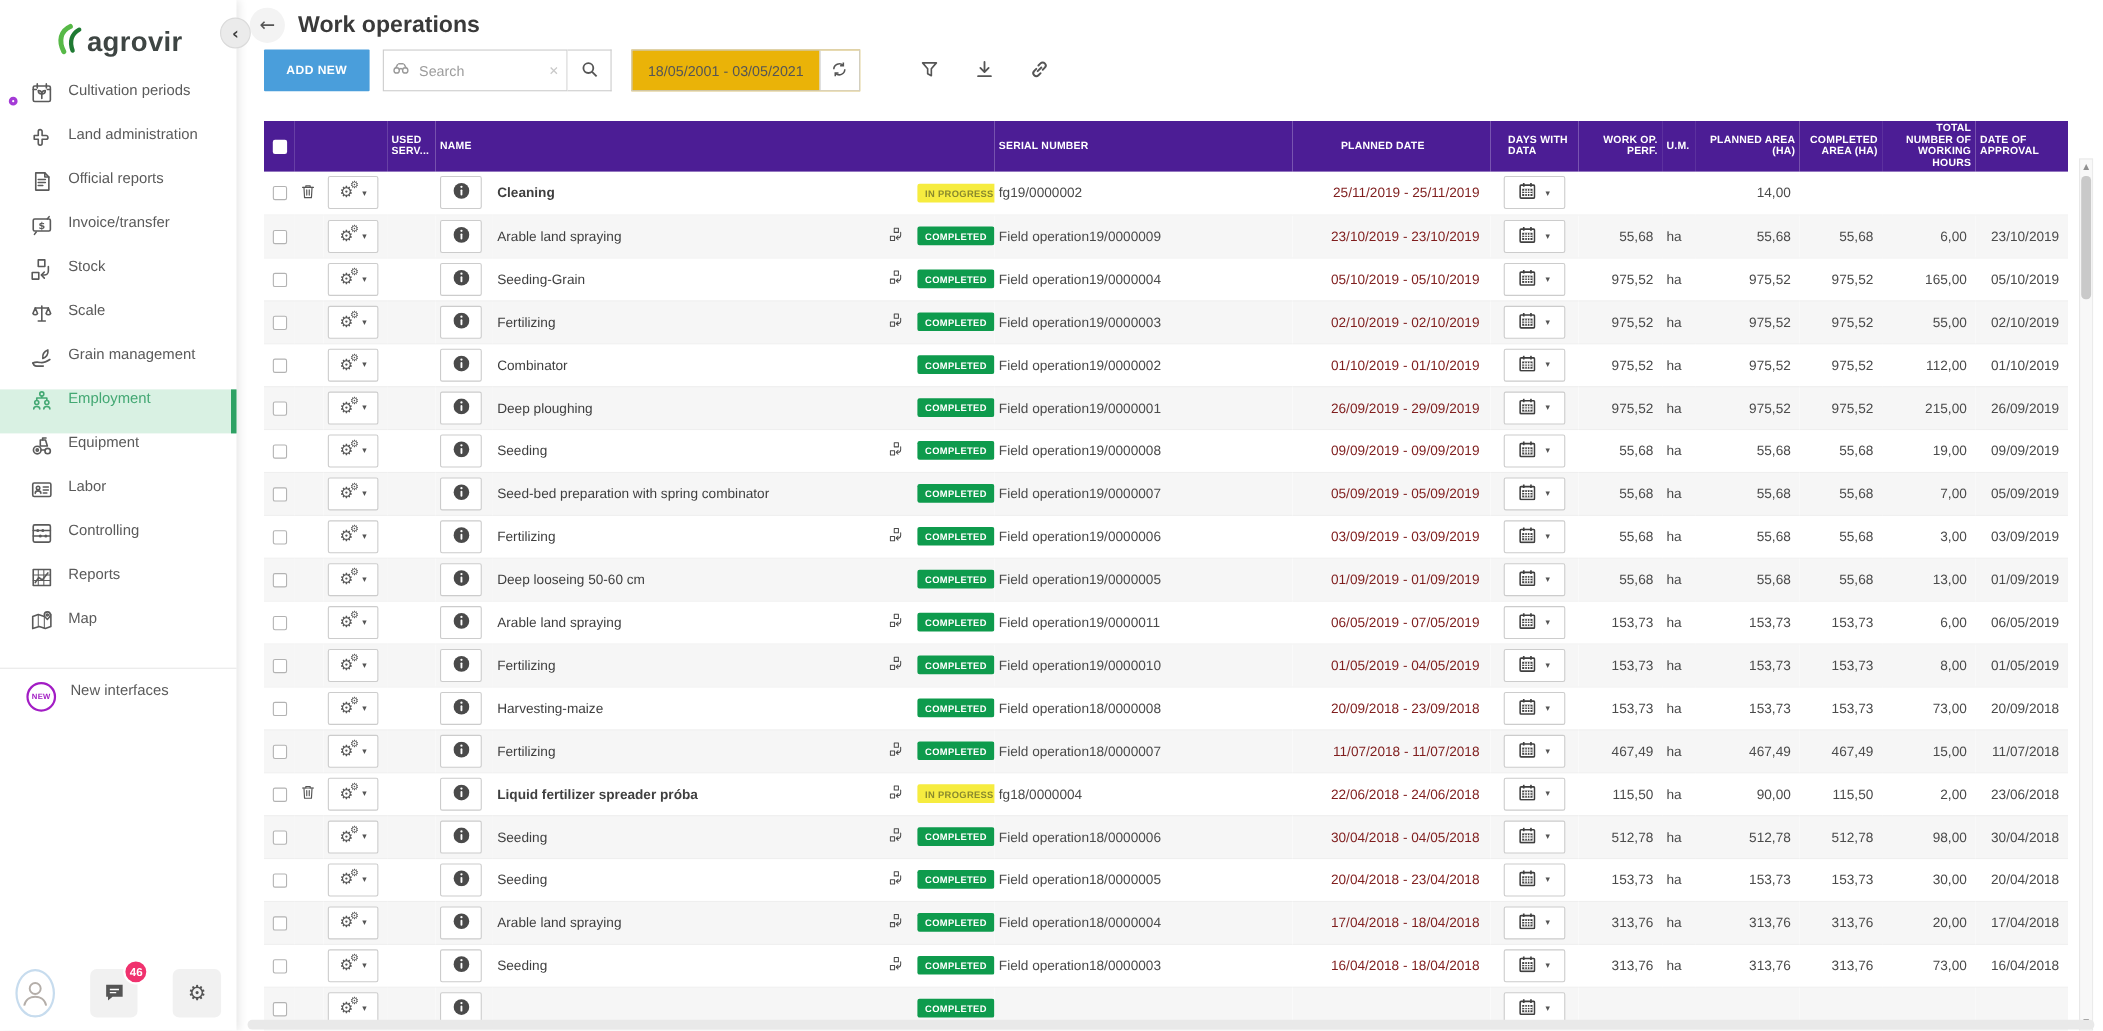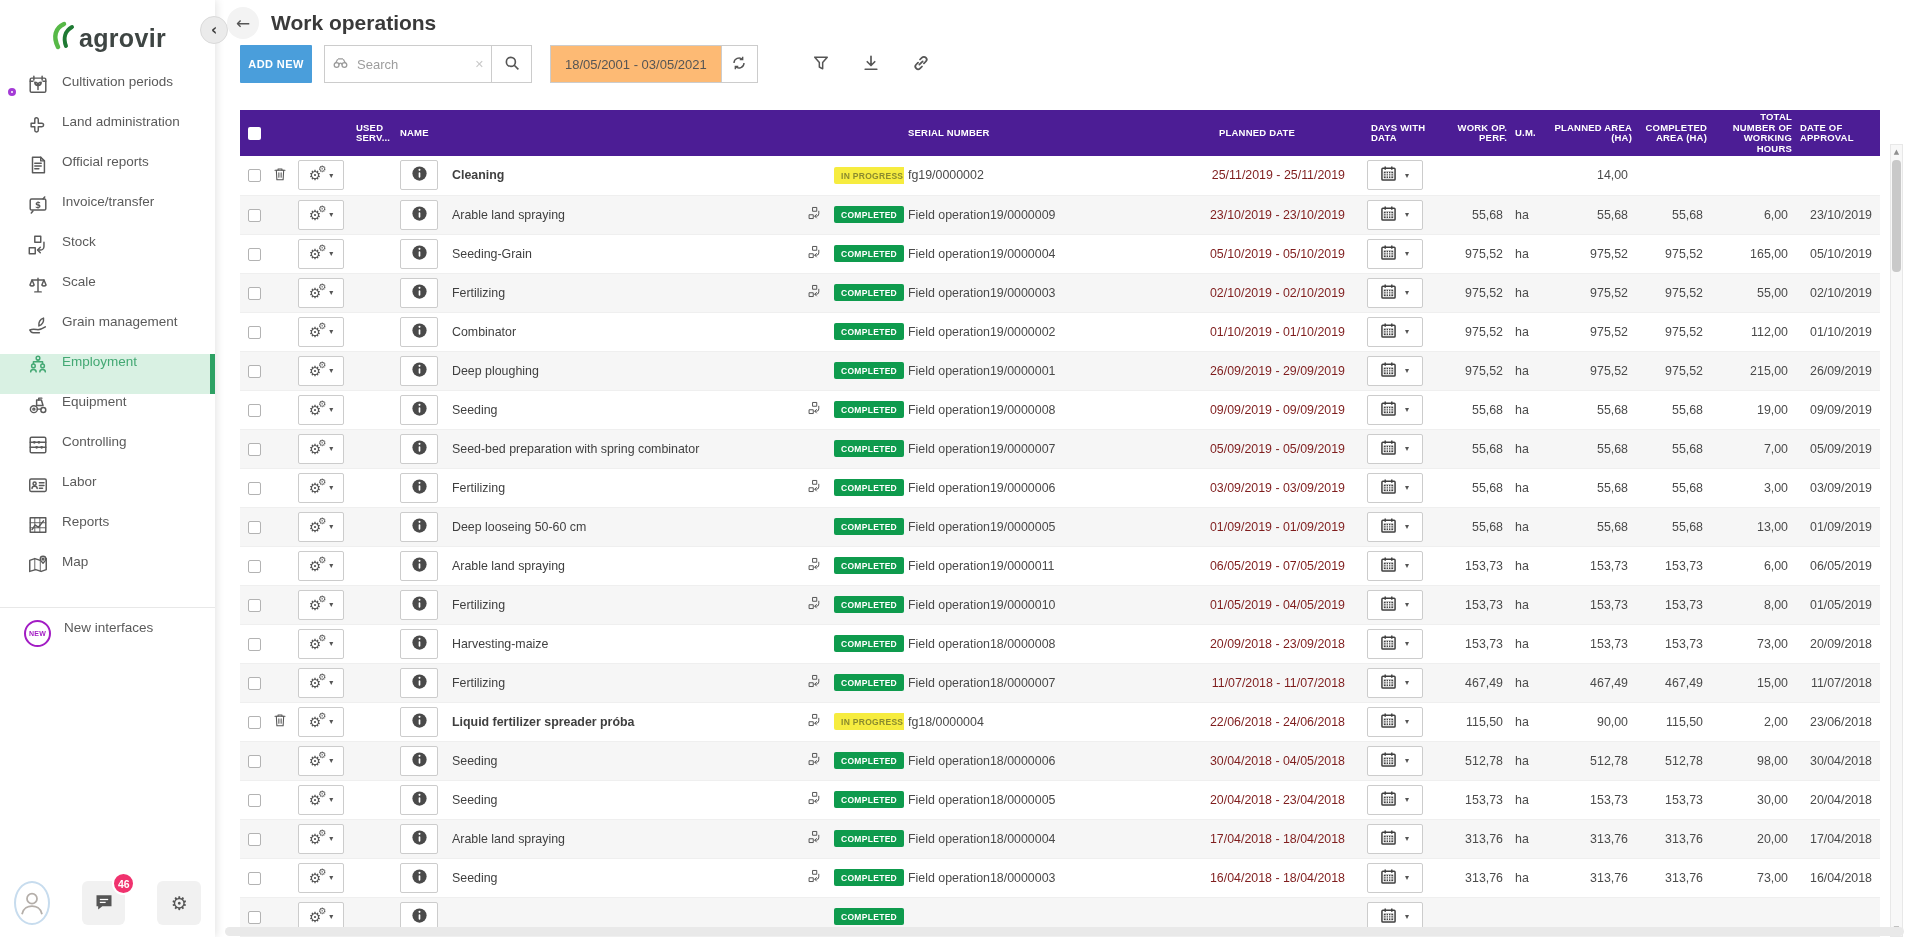--- a/index.html
+++ b/index.html
@@ -38,27 +38,27 @@
     background:#ebebeb; border:1px solid #dadada; color:#3c3c3c; display:flex; align-items:center; justify-content:center;
     font-size:15px; font-weight:bold; z-index:5; cursor:pointer; font-family:"DejaVu Sans", sans-serif; }
 
   
   .main { flex:1; position:relative; padding:4px 0 0 25px; background:#fff; }
   .page-header { display:flex; align-items:center; gap:12px; height:38px; margin-left:-13px; }
   .back-btn { width:32px; height:32px; border-radius:50%; background:#f3f3f3; color:#555; font-size:17px; display:flex; align-items:center; justify-content:center; cursor:pointer; font-family:"DejaVu Sans", sans-serif; }
   .page-title { font-size:21px; font-weight:bold; color:#3a3a3a; margin:0; }
 
   .toolbar { display:flex; align-items:center; height:40px; margin-top:2px; }
-  .add-new { width:72px; height:38px; background:#4a9edb; border:none; color:#fff; font-size:11px; font-weight:bold; letter-spacing:.4px; cursor:pointer; font-family:"Liberation Sans", sans-serif; border-radius:1px; }
+  .add-new { width:96px; height:38px; background:#4a9edb; border:none; color:#fff; font-size:11px; font-weight:bold; letter-spacing:.4px; cursor:pointer; font-family:"Liberation Sans", sans-serif; border-radius:1px; }
   .search-box { margin-left:12px; width:168px; height:38px; border:1px solid #ccc; background:#fff; display:flex; align-items:center; padding:0 7px; gap:6px; }
   .search-box input { border:none; outline:none; flex:1; min-width:0; font-size:13px; color:#555; font-family:"Liberation Sans", sans-serif; }
   .search-box input::placeholder { color:#9d9d9d; }
   .clear-x { color:#c9c9c9; font-size:11px; cursor:pointer; font-family:"DejaVu Sans", sans-serif; }
   .search-btn { width:40px; height:38px; border:1px solid #ccc; border-left:none; background:#fff; display:flex; align-items:center; justify-content:center; cursor:pointer; }
-  .date-box { margin-left:18px; height:38px; border:1px solid #ccc; display:flex; align-items:center; background:#fdba74; }
+  .date-box { margin-left:18px; height:38px; border:1px solid #ccc; display:flex; align-items:center; background:#eab308; }
   .date-text { padding:0 14px; font-size:13px; color:#555; white-space:nowrap; cursor:pointer; }
   .refresh-btn { width:36px; height:36px; border:none; border-left:1px solid #ccc; background:#fff; display:flex; align-items:center; justify-content:center; cursor:pointer; }
   .tool-ic { background:none; border:none; padding:0; margin-left:30px; cursor:pointer; color:#555; display:flex; align-items:center; }
   .tool-ic.first { margin-left:53px; }
   .tool-ic svg { width:20px; height:20px; }
 
   
   .table-wrap { position:relative; margin-top:26px; width:1663px; height:827px; overflow:hidden; }
   table { border-collapse:collapse; table-layout:fixed; width:1640px; }
   thead th { background:#4c1d95; color:#fff; font-size:9.5px; line-height:10.5px; font-weight:bold; text-align:left;
@@ -207,40 +207,40 @@
               <circle cx="17.8" cy="17.5" r="2.7"></circle>
               <path d="M11.2 16.5h3.9M10.5 12.5v-6h5.2l1.8 6z"></path>
               <path d="M12.8 6.5v-2h3.4"></path>
             </svg>
           </span>
           <span class="nav-label">Equipment</span>
         </div>
         <div class="nav-item">
           <span class="nav-icon">
             <svg viewBox="0 0 24 24" fill="none" stroke="currentColor" stroke-width="1.6" stroke-linecap="round" stroke-linejoin="round">
+              <rect x="3" y="5.5" width="18" height="13.5" rx="1.5"></rect>
+              <circle cx="8.3" cy="10.5" r="1.7"></circle>
+              <path d="M5.5 15.8c0-1.6 1.3-2.4 2.8-2.4s2.8.8 2.8 2.4"></path>
+              <path d="M13.5 9.5h5M13.5 12.5h5M13.5 15.5h3.5"></path>
+            </svg>
+          </span>
+          <span class="nav-label">Labor</span>
+        </div>
+        <div class="nav-item">
+          <span class="nav-icon">
+            <svg viewBox="0 0 24 24" fill="none" stroke="currentColor" stroke-width="1.6" stroke-linecap="round" stroke-linejoin="round">
               <rect x="3.5" y="3.5" width="17" height="17" rx="1.5"></rect>
               <path d="M3.5 9h17M3.5 14.5h17"></path>
               <circle cx="8" cy="9" r="1.5" fill="currentColor" stroke="none"></circle>
               <circle cx="13" cy="9" r="1.5" fill="currentColor" stroke="none"></circle>
               <circle cx="10.5" cy="14.5" r="1.5" fill="currentColor" stroke="none"></circle>
               <circle cx="16" cy="14.5" r="1.5" fill="currentColor" stroke="none"></circle>
             </svg>
           </span>
           <span class="nav-label">Controlling</span>
-        </div>
-        <div class="nav-item">
-          <span class="nav-icon">
-            <svg viewBox="0 0 24 24" fill="none" stroke="currentColor" stroke-width="1.6" stroke-linecap="round" stroke-linejoin="round">
-              <rect x="3" y="5.5" width="18" height="13.5" rx="1.5"></rect>
-              <circle cx="8.3" cy="10.5" r="1.7"></circle>
-              <path d="M5.5 15.8c0-1.6 1.3-2.4 2.8-2.4s2.8.8 2.8 2.4"></path>
-              <path d="M13.5 9.5h5M13.5 12.5h5M13.5 15.5h3.5"></path>
-            </svg>
-          </span>
-          <span class="nav-label">Labor</span>
         </div>
         <div class="nav-item">
           <span class="nav-icon">
             <svg viewBox="0 0 24 24" fill="none" stroke="currentColor" stroke-width="1.6" stroke-linecap="round" stroke-linejoin="round">
               <rect x="3.5" y="4" width="17" height="16"></rect>
               <path d="M3.5 9.5h17M3.5 15h17M8.5 4v16M14 4v16" stroke-width="1"></path>
               <path d="M5.5 17l3.5-5 3.5 2.5 5.5-7"></path>
             </svg>
           </span>
           <span class="nav-label">Reports</span>

